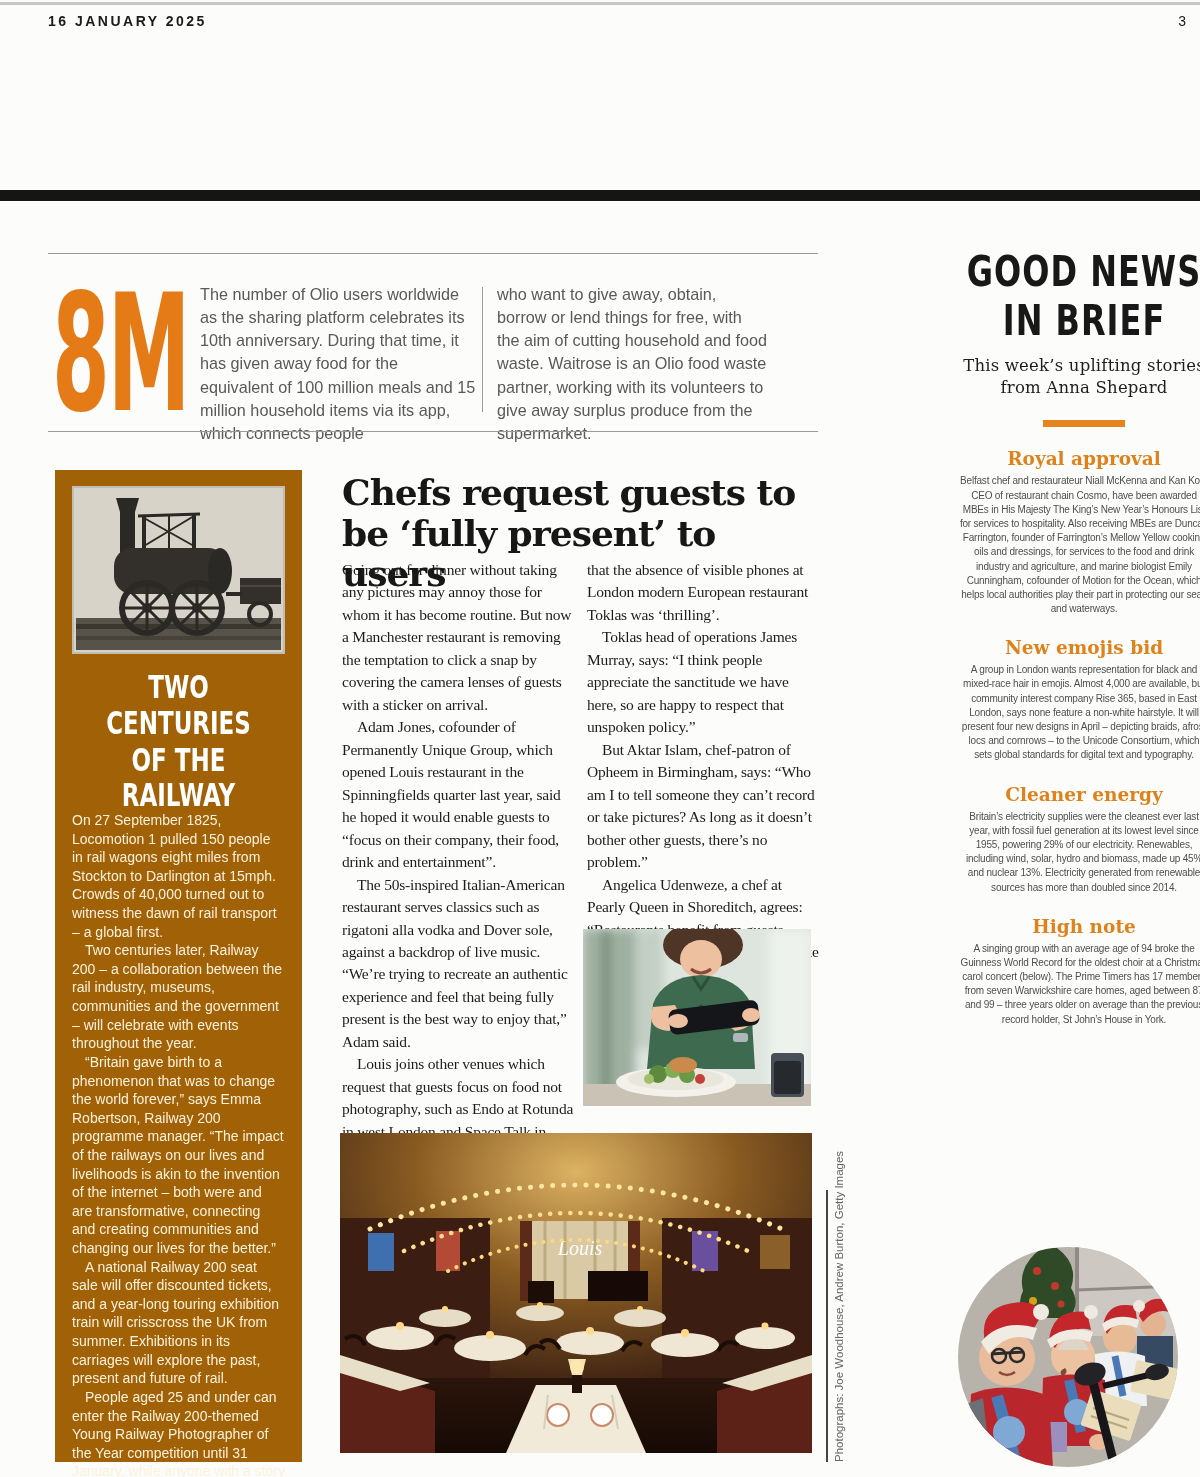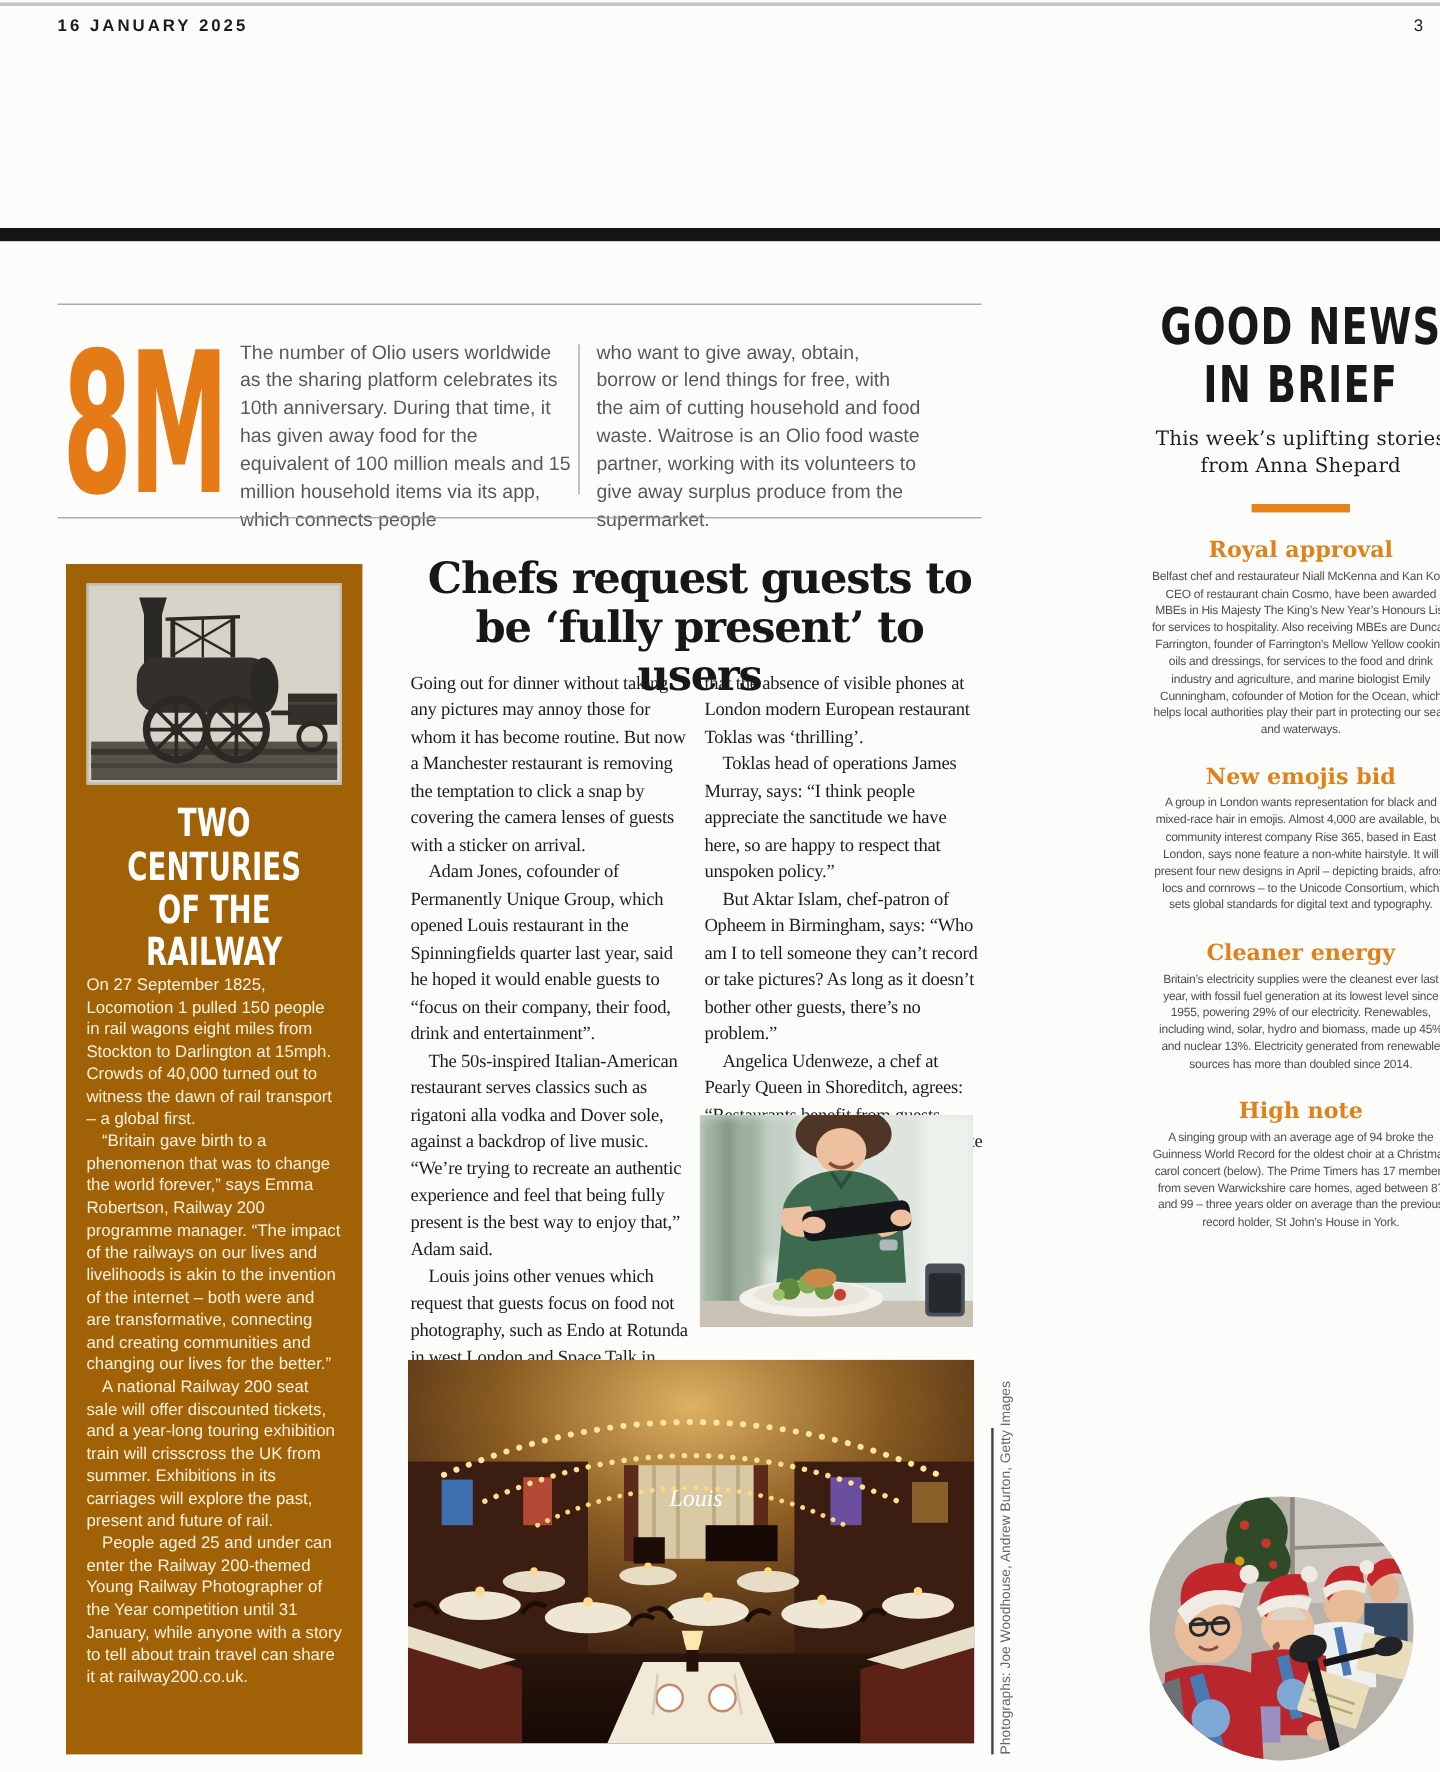--- a/index.html
+++ b/index.html
@@ -16,23 +16,23 @@
   .rule-top{top:253px;} .rule-bottom{top:431px;}
   .stat-figure{position:absolute;left:52px;top:272px;font-family:"DejaVu Sans",sans-serif;
                font-weight:bold;font-size:160px;line-height:1;color:#e57b16;
                transform:scale(0.52,1.02);transform-origin:left top;letter-spacing:-4px;}
   .stat-col{position:absolute;top:283px;font-size:16.2px;line-height:1.43;color:#595959;}
   .stat-col1{left:200px;width:276px;}
   .stat-col2{left:497px;width:270px;}
   .stat-divider{position:absolute;left:482px;top:287px;width:1px;height:125px;background:#9a9a9a;}
 
   
-  .headline{position:absolute;left:342px;top:462px;width:482px;
+  .headline{position:absolute;left:342px;top:472px;width:482px;
             font-family:"DejaVu Serif",serif;font-weight:bold;font-size:36px;
-            line-height:1.13;color:#171717;letter-spacing:-1px;text-align:center;}
+            line-height:1.13;color:#171717;letter-spacing:-1px;}
   .article-col{position:absolute;top:559px;width:232px;font-family:"Liberation Serif",serif;
                font-size:15.5px;line-height:1.45;color:#1d1d1d;letter-spacing:-0.2px;}
   .article-col1{left:342px;} .article-col2{left:587px;}
   .article-col p{margin:0;}
   .article-col p.indent{text-indent:15px;}
   .article-byline{font-style:italic;}
   .photo-woman{position:absolute;left:583px;top:929px;width:228px;height:177px;overflow:hidden;}
   .photo-restaurant{position:absolute;left:340px;top:1133px;width:472px;height:320px;overflow:hidden;}
   .caption{position:absolute;left:340px;top:1543px;width:500px;font-size:13.8px;color:#3f3f3f;white-space:nowrap;}
   .caption-lead{font-weight:bold;color:#101010;letter-spacing:0.4px;}
@@ -125,20 +125,21 @@
         <circle cx="188" cy="128" r="11" stroke="#2b2925" stroke-width="4" fill="none"></circle>
         <line x1="154" y1="108" x2="170" y2="108" stroke="#2b2925" stroke-width="4"></line>
       </svg>
     </div>
     <div class="rail-title">
       <div>TWO CENTURIES</div>
       <div>OF THE RAILWAY</div>
     </div>
     <div class="rail-body">
       <p>On 27 September 1825, Locomotion 1 pulled 150 people in rail wagons eight miles from Stockton to Darlington at 15mph. Crowds of 40,000 turned out to witness the dawn of rail transport – a global first.</p>
+      <p class="indent">Two centuries later, Railway 200 – a collaboration between the rail industry, museums, communities and the government – will celebrate with events throughout the year.</p>
       <p class="indent">“Britain gave birth to a phenomenon that was to change the world forever,” says Emma Robertson, Railway 200 programme manager. “The impact of the railways on our lives and livelihoods is akin to the invention of the internet – both were and are transformative, connecting and creating communities and changing our lives for the better.”</p>
       <p class="indent">A national Railway 200 seat sale will offer discounted tickets, and a year-long touring exhibition train will crisscross the UK from summer. Exhibitions in its carriages will explore the past, present and future of rail.</p>
       <p class="indent">People aged 25 and under can enter the Railway 200-themed Young Railway Photographer of the Year competition until 31 January, while anyone with a story to tell about train travel can share it at railway200.co.uk.</p>
 
     </div>
   </div>
 
   <div class="headline">
     <div>Chefs request guests to</div>
     <div>be ‘fully present’ to users</div>

